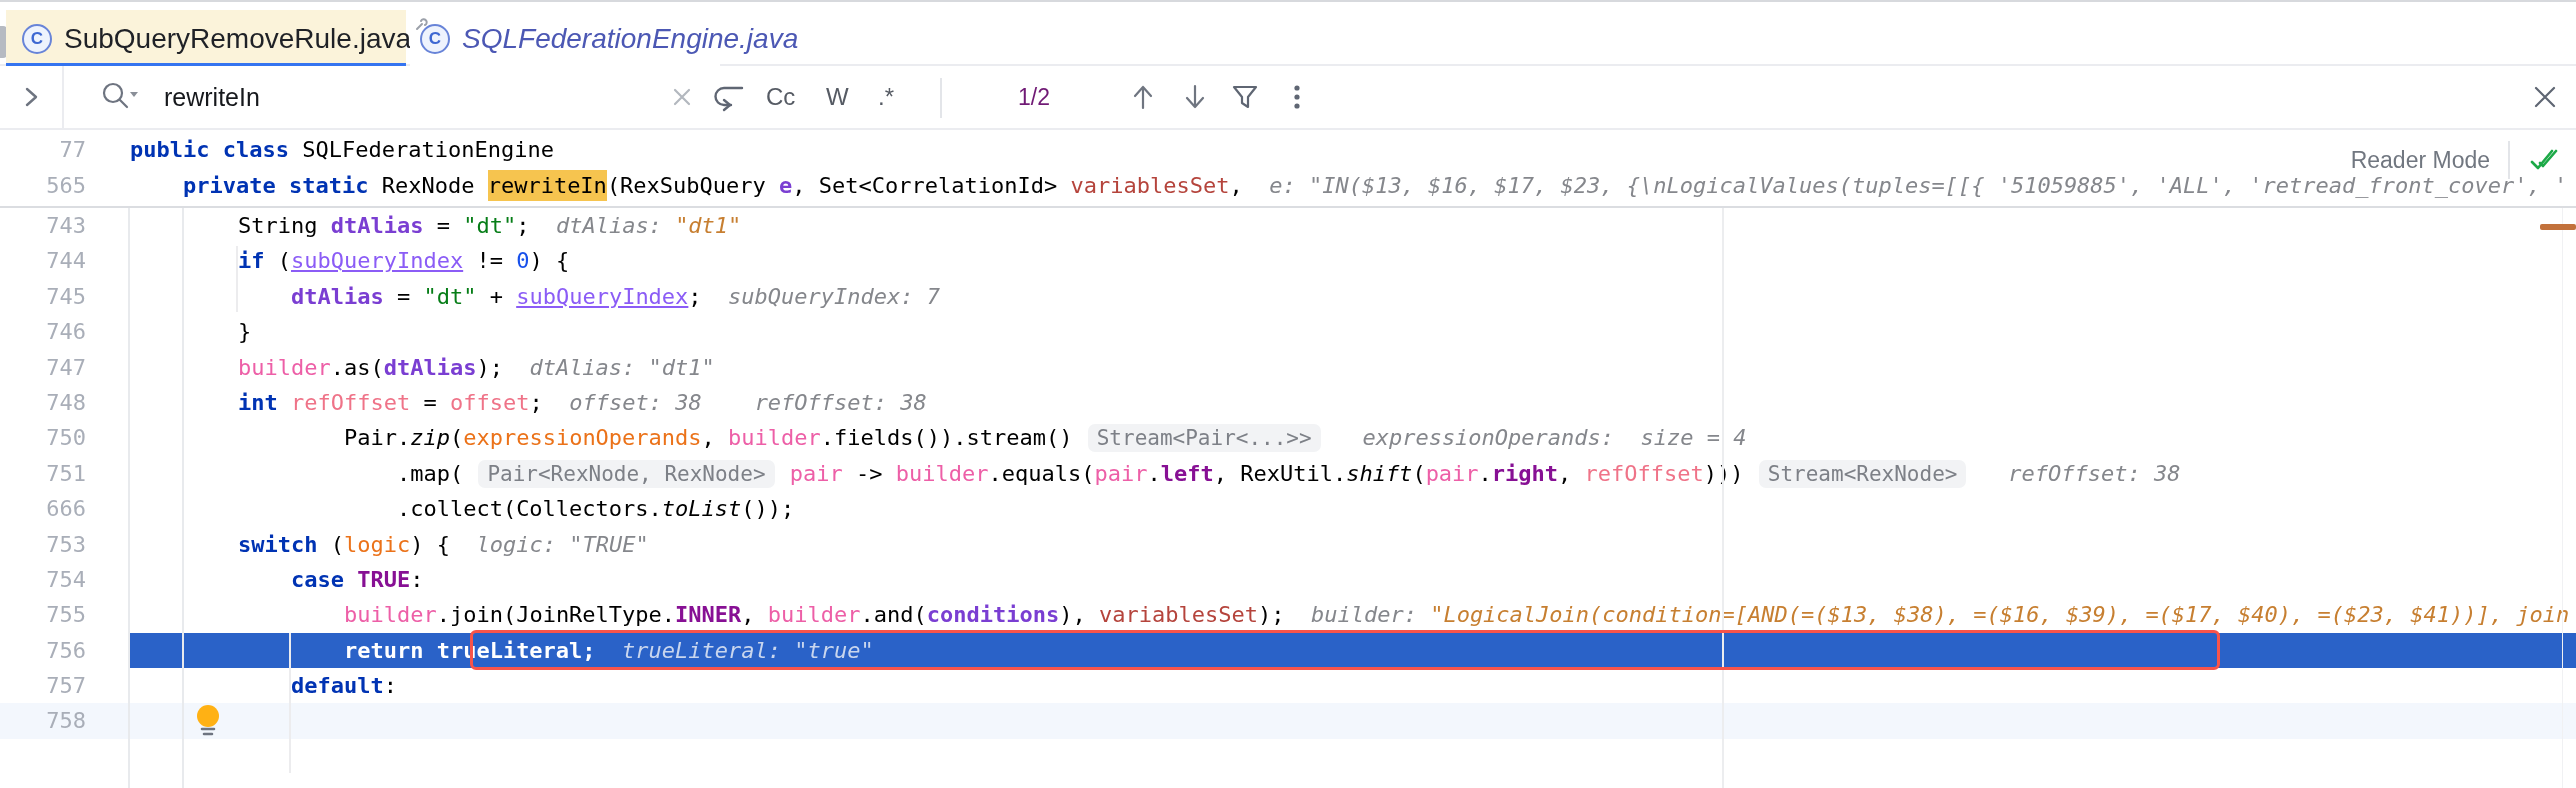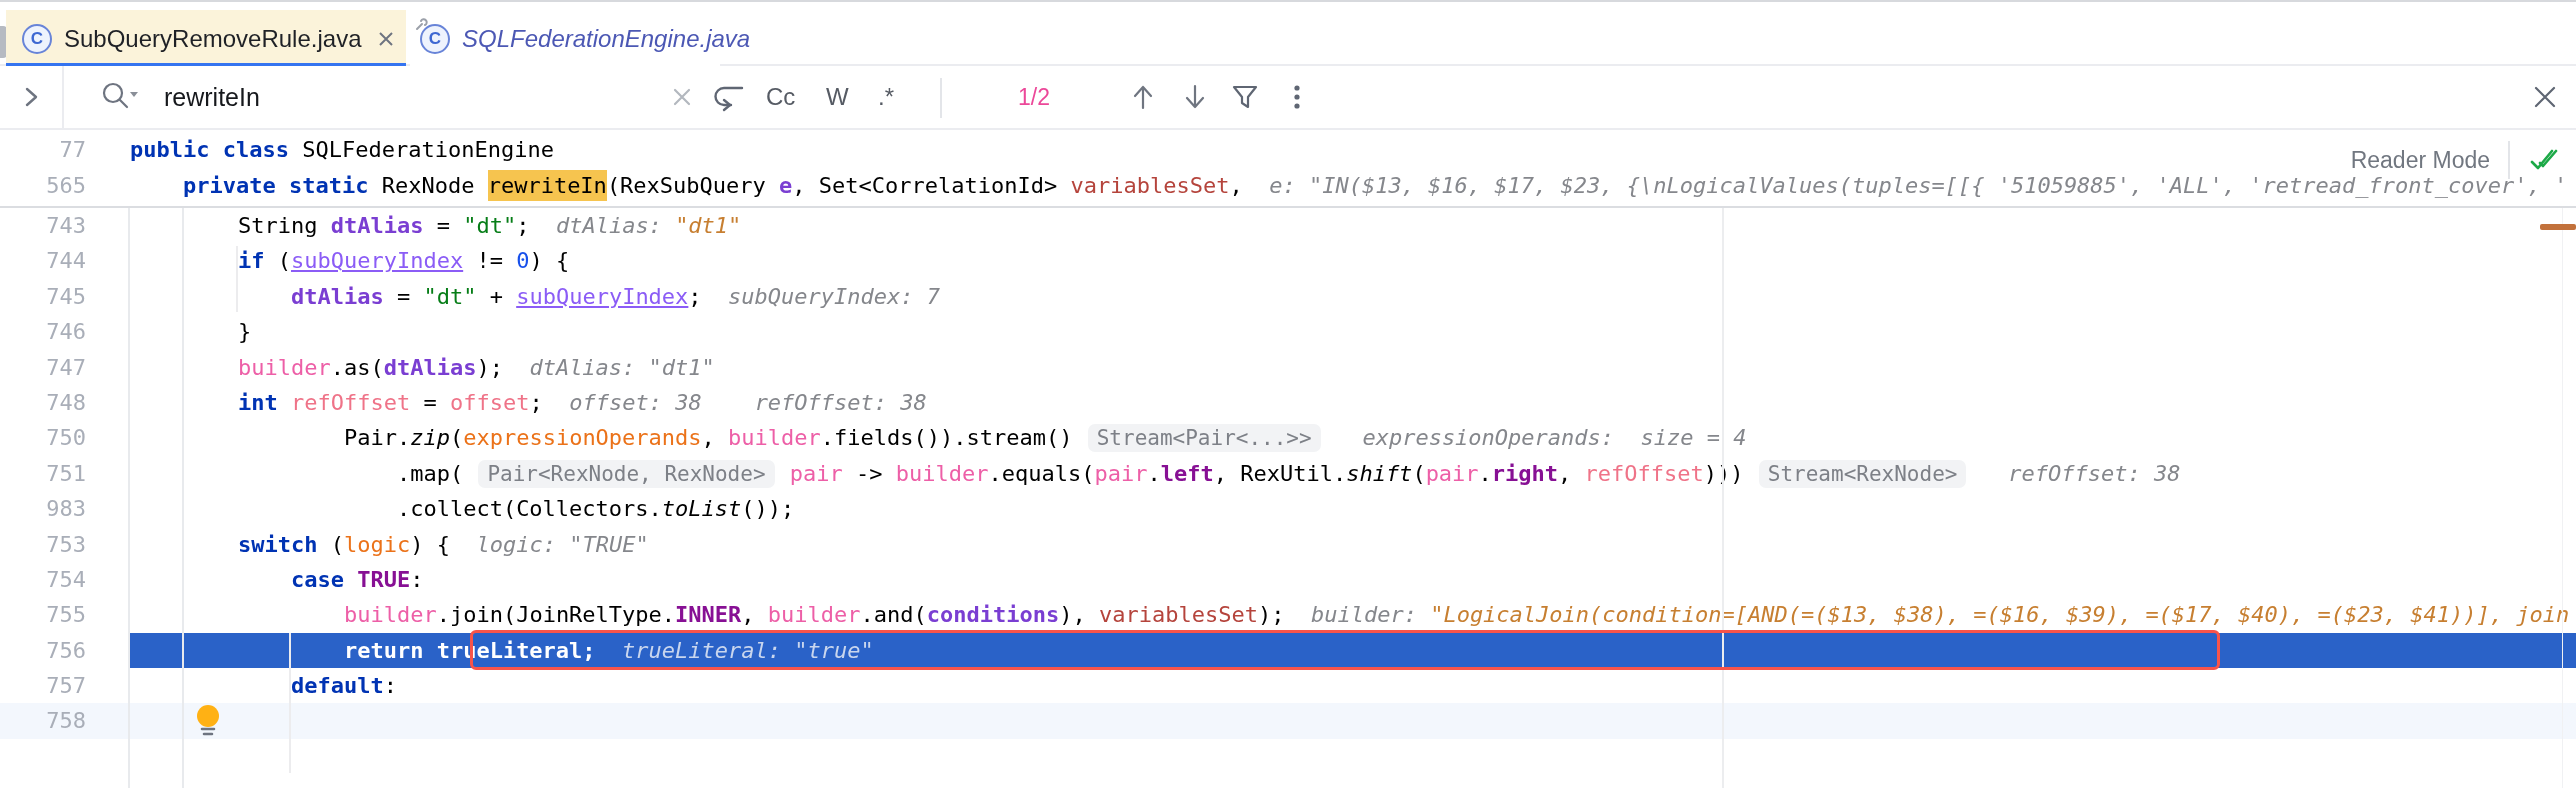--- a/index.html
+++ b/index.html
@@ -12,35 +12,35 @@
   .tab-sliver { position:absolute; left:0; top:24px; width:7px; height:32px; background:#B6BAC2;
     border-radius:0 4px 4px 0; }
   .tab { position:absolute; top:8px; height:58px; display:flex; align-items:center; }
   .tab-active { left:6px; width:400px; background:#FBF3DA; padding:0 16px; }
   .tab-active::after { content:""; position:absolute; left:0; right:0; bottom:0; height:5px;
     background:#3574F0; }
   .tab-preview { left:410px; width:310px; background:#fff; padding:0 10px; }
   .class-icon { position:relative; width:30px; height:30px; border:2.5px solid #6884D8; border-radius:50%;
     background:#EEF3FD; color:#3E68D2; font-weight:bold; font-size:17px; display:flex;
     align-items:center; justify-content:center; flex:0 0 auto; }
-  .tab-label { font-size:24px; color:#1F2126; margin:0 14px 0 12px; white-space:nowrap; }
+  .tab-label { font-size:28px; color:#1F2126; margin:0 14px 0 12px; white-space:nowrap; }
   .tab-label.preview { font-style:italic; color:#4C58B4; }
   .xicon { width:22px; height:22px; flex:0 0 auto; }
   .pin-badge { position:absolute; left:-9px; top:-9px; }
 
   
   .searchbar { position:relative; height:64px; background:#fff; border-bottom:2px solid #EBECF0; }
   .sb-left { position:absolute; left:0; top:0; width:64px; height:62px; border-right:2px solid #EBECF0;
     display:flex; align-items:center; justify-content:center; }
   .sb-abs { position:absolute; top:0; height:62px; display:flex; align-items:center; }
   .magnifier { left:100px; }
   .query { left:164px; font-size:25px; color:#16181C; }
   .sb-txtbtn { font-size:24px; color:#565B64; }
   .sb-divider { left:940px; top:12px; height:40px; width:2px; background:#E3E5E9; position:absolute; }
-  .match-count { left:1002px; width:64px; justify-content:center; font-size:23px; color:#ec4899; }
+  .match-count { left:1002px; width:64px; justify-content:center; font-size:23px; color:#701a75; }
 
   
   .editor { position:relative; height:658px; background:#fff; overflow:hidden;
     font-family:"DejaVu Sans Mono",monospace; font-size:22px; }
   .margin-guide { position:absolute; left:1722px; top:78px; bottom:0; width:2px; background:#ECEDEF; z-index:3; }
   .gutter-line { position:absolute; top:78px; bottom:0; width:2px; background:#E8EAED; z-index:3; }
   .g1 { left:128px; } .g2 { left:182px; }
   .indent-guide { position:absolute; width:2px; background:#ECECEE; z-index:3; }
   .scroll-edge { position:absolute; left:2562px; top:78px; bottom:0; width:1px; background:#F0F1F3; z-index:3; }
 
@@ -192,21 +192,21 @@
 
   <div id="code-rows" style="position:absolute; left:0; right:0; top:78px;">
       <div class="crow"><span class="lnum">743</span><span class="lcode"><span class="t-pl">    String </span><span class="t-pv">dtAlias</span><span class="t-pl"> = </span><span class="t-str">"dt"</span><span class="t-pl">;  </span><span class="t-hint">dtAlias: </span><span class="t-hintch">"dt1"</span></span></div>
       <div class="crow"><span class="lnum">744</span><span class="lcode"><span class="t-pl">    </span><span class="t-kw">if</span><span class="t-pl"> (</span><span class="t-ol">subQueryIndex</span><span class="t-pl"> != </span><span class="t-num">0</span><span class="t-pl">) {</span></span></div>
       <div class="crow"><span class="lnum">745</span><span class="lcode"><span class="t-pl">        </span><span class="t-pv">dtAlias</span><span class="t-pl"> = </span><span class="t-str">"dt"</span><span class="t-pl"> + </span><span class="t-ol">subQueryIndex</span><span class="t-pl">;  </span><span class="t-hint">subQueryIndex: 7</span></span></div>
       <div class="crow"><span class="lnum">746</span><span class="lcode"><span class="t-pl">    }</span></span></div>
       <div class="crow"><span class="lnum">747</span><span class="lcode"><span class="t-pl">    </span><span class="t-pk">builder</span><span class="t-pl">.as(</span><span class="t-pv">dtAlias</span><span class="t-pl">);  </span><span class="t-hint">dtAlias: "dt1"</span></span></div>
       <div class="crow"><span class="lnum">748</span><span class="lcode"><span class="t-pl">    </span><span class="t-kw">int</span><span class="t-pl"> </span><span class="t-sa">refOffset</span><span class="t-pl"> = </span><span class="t-sa">offset</span><span class="t-pl">;  </span><span class="t-hint">offset: 38</span><span class="t-pl">    </span><span class="t-hint">refOffset: 38</span></span></div>
       <div class="crow"><span class="lnum">750</span><span class="lcode"><span class="t-pl">            Pair.</span><span class="t-it">zip</span><span class="t-pl">(</span><span class="t-or">expressionOperands</span><span class="t-pl">, </span><span class="t-pk">builder</span><span class="t-pl">.fields()).stream() </span><span class="t-chip">Stream&lt;Pair&lt;...&gt;&gt;</span><span class="t-pl">   </span><span class="t-hint">expressionOperands:  size = 4</span></span></div>
       <div class="crow"><span class="lnum">751</span><span class="lcode"><span class="t-pl">                .map( </span><span class="t-chip">Pair&lt;RexNode, RexNode&gt;</span><span class="t-pl"> </span><span class="t-pk">pair</span><span class="t-pl"> -&gt; </span><span class="t-pk">builder</span><span class="t-pl">.equals(</span><span class="t-pk">pair</span><span class="t-pl">.</span><span class="t-fld">left</span><span class="t-pl">, RexUtil.</span><span class="t-it">shift</span><span class="t-pl">(</span><span class="t-pk">pair</span><span class="t-pl">.</span><span class="t-fld">right</span><span class="t-pl">, </span><span class="t-sa">refOffset</span><span class="t-pl">))) </span><span class="t-chip">Stream&lt;RexNode&gt;</span><span class="t-pl">   </span><span class="t-hint">refOffset: 38</span></span></div>
-      <div class="crow"><span class="lnum">983</span><span class="lcode"><span class="t-pl">                .collect(Collectors.</span><span class="t-it">toList</span><span class="t-pl">());</span></span></div>
+      <div class="crow"><span class="lnum">666</span><span class="lcode"><span class="t-pl">                .collect(Collectors.</span><span class="t-it">toList</span><span class="t-pl">());</span></span></div>
       <div class="crow"><span class="lnum">753</span><span class="lcode"><span class="t-pl">    </span><span class="t-kw">switch</span><span class="t-pl"> (</span><span class="t-or">logic</span><span class="t-pl">) {  </span><span class="t-hint">logic: "TRUE"</span></span></div>
       <div class="crow"><span class="lnum">754</span><span class="lcode"><span class="t-pl">        </span><span class="t-kw">case</span><span class="t-pl"> </span><span class="t-en">TRUE</span><span class="t-pl">:</span></span></div>
       <div class="crow"><span class="lnum">755</span><span class="lcode"><span class="t-pl">            </span><span class="t-pk">builder</span><span class="t-pl">.join(JoinRelType.</span><span class="t-en">INNER</span><span class="t-pl">, </span><span class="t-pk">builder</span><span class="t-pl">.and(</span><span class="t-pv">conditions</span><span class="t-pl">), </span><span class="t-br">variablesSet</span><span class="t-pl">);  </span><span class="t-hint">builder: </span><span class="t-hintch">"LogicalJoin(condition=[AND(=($13, $38), =($16, $39), =($17, $40), =($23, $41))], join</span></span></div>
       <div class="crow"><div class="exec-bg"></div><span class="lnum">756</span><span class="lcode"><span class="t-wh">            return trueLiteral;</span><span class="t-pl">  </span><span class="t-hintb">trueLiteral: "true"</span></span></div>
       <div class="crow"><span class="lnum">757</span><span class="lcode"><span class="t-pl">        </span><span class="t-kw">default</span><span class="t-pl">:</span></span></div>
       <div class="crow"><div class="cur-bg"></div><span class="lnum">758</span></div>
     </div>
 
   <div class="red-box"></div>
   <div class="orange-dash"></div>

